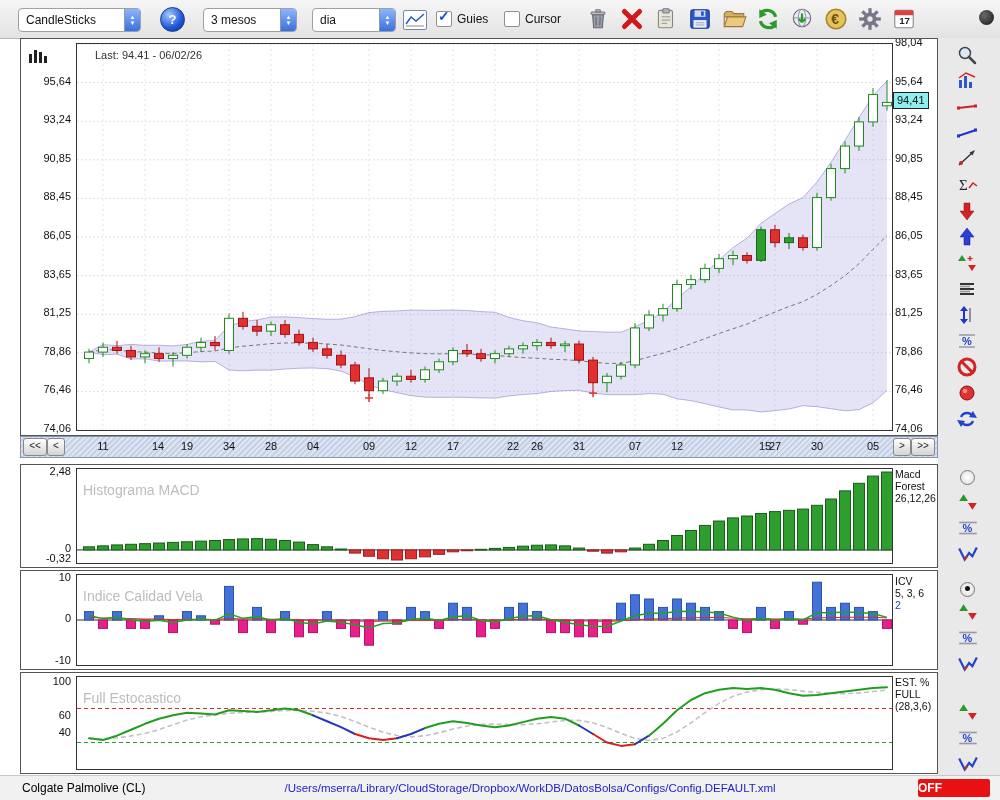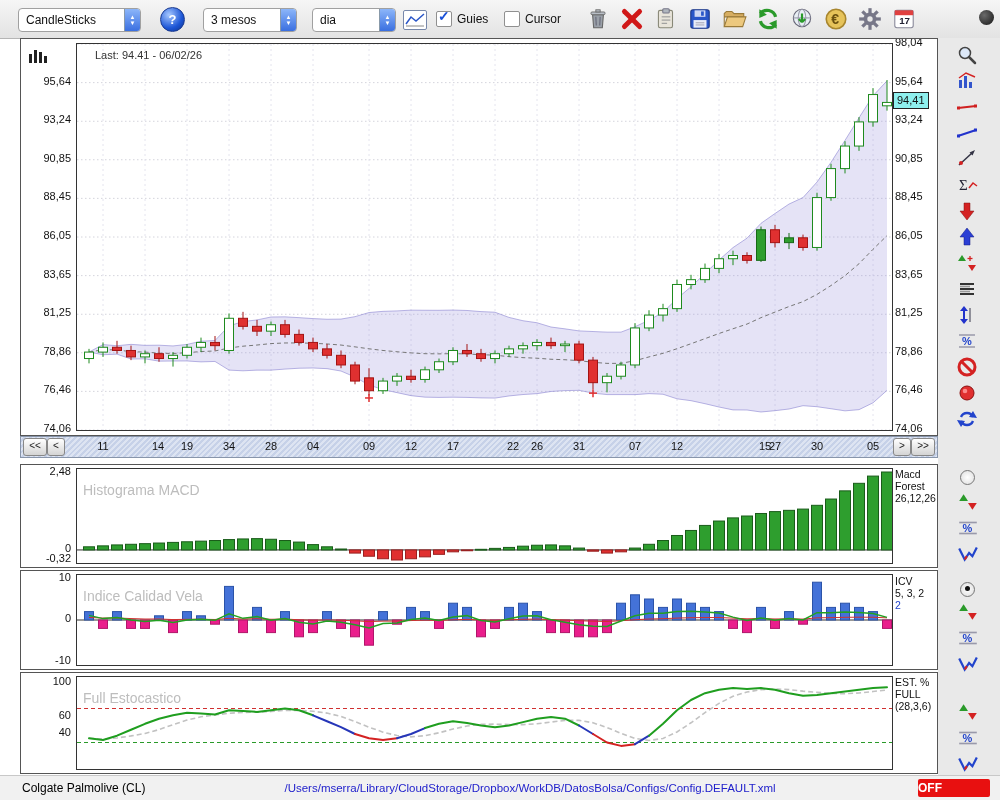--- a/index.html
+++ b/index.html
@@ -541,21 +541,21 @@
           <rect x="763.5" y="28.2" width="9" height="16.8" fill="#4472d8" stroke="#2b53a8"></rect>
           <rect x="777.5" y="32.4" width="9" height="12.600000000000001" fill="#4472d8" stroke="#2b53a8"></rect>
           <rect x="791.5" y="36.6" width="9" height="8.399999999999999" fill="#4472d8" stroke="#2b53a8"></rect>
           <rect x="805.5" y="45" width="9" height="8.399999999999999" fill="#ea1e8c" stroke="#b0156a"></rect>
           <polyline points="12,42.480000000000004 26,43.0848 40,43.012223999999996 54,43.55315712 68,44.029178265599995 82,43.994476873728 96,44.568739648880644 110,44.31809089101496 124,44.248719984093164 138,44.49007358600199 152,43.34166475568175 166,43.99426498499994 180,43.66135318679995 194,44.27559080438395 208,44.060119907857874 222,44.777705518914935 236,45.25798085664515 250,44.924623153847726 264,45.23606837538599 278,45.81254017033968 292,46.622235349898915 306,46.12516710791105 320,46.14134705496172 334,45.550785408366316 348,45.182291159362364 362,45.46281622023887 376,44.8024782738102 390,44.37258088095298 404,45.05267117523862 418,45.34875063420999 432,44.85330055810479 446,44.26610449113221 460,44.05177195219635 474,44.61915931793279 488,45.118460199780856 502,45.70904497580715 516,46.228759578710296 530,46.53490842926506 544,45.74591941775325 558,44.74920908762286 572,44.023303997108115 586,43.68690751745514 600,43.08847861536053 614,42.71306118151726 628,42.5338938397352 642,42.52742657896697 656,43.12653538949093 670,43.804951142752024 684,43.49475700562178 698,43.97778616494717 712,43.79805182515351 726,44.09348560613509 740,42.841467333398874 754,42.64689125339101 768,42.32446430298409 782,42.19192858662599 796,42.22649715623088 810,42.86171749748318" fill="none" stroke="#d03030" stroke-width="1"></polyline>
           <polyline points="12,40.38 26,43.614 40,42.482099999999996 54,44.980365 68,46.604237250000004 82,45.2342542125 96,47.577765238125 110,45.058547404781244 124,44.229555813107815 138,45.30771127852008 152,38.73201233103806 166,43.35130801517474 180,41.50285020986358 194,45.15235263641132 208,43.48202921366736 222,47.24731898888379 236,48.88625734277446 250,45.9090672728034 264,47.20789372732221 278,49.669130922759436 292,52.88593509979363 306,48.508857814865856 320,48.08925757966281 334,44.582517426780825 348,43.11163632740754 362,45.3895636128149 376,42.019216348329685 390,40.636990626414295 404,45.39804390716929 418,46.87572853966004 432,43.79372355077903 446,40.98192030800636 460,40.771248200204134 474,44.676811330132686 488,47.21542736458625 502,49.67402778698106 516,51.27211806153769 530,51.5023767399995 544,45.992544880999674 558,40.79415417264979 572,38.22370021222236 586,38.16990513794454 600,36.51793833966395 614,36.25265992078157 628,36.88872894850802 642,38.11067381653021 656,42.13893798074464 670,45.565809687484006 684,42.94227629686461 698,45.279479592962 712,43.5646617354253 726,44.87553012802644 740,37.64259458321719 754,37.79218647909117 768,37.080921211409255 782,37.427098787416014 796,38.46061421182041 810,42.36639923768327" fill="none" stroke="#22a022" stroke-width="1.5"></polyline>
         </svg></div>
     <div class="ptitle" style="left:62px;top:8px;">Indice Calidad Vela</div>
     <div class="annot" style="top:4px;">
       <div>ICV</div>
-      <div>5, 3, 2</div>
+      <div>5, 3, 6</div>
       <div class="blue">2</div>
     </div>
   <div class="ylab" style="top: 0px;">10</div>
       <div class="ylab" style="top: 41px;">0</div>
       <div class="ylab" style="top: 83px;">-10</div>
     </div>
 
   <div class="panel" id="panel-stoch" style="left:20px;top:672px;width:916px;height:100px;">
     <div id="stoch-plot" class="plot" style="left:55px;top:3px;width:815px;height:92px;"><svg width="815" height="92" viewBox="0 0 815 92">
           <line x1="0" y1="31.5" x2="815" y2="31.5" stroke="#d03030" stroke-dasharray="4,3"></line>

